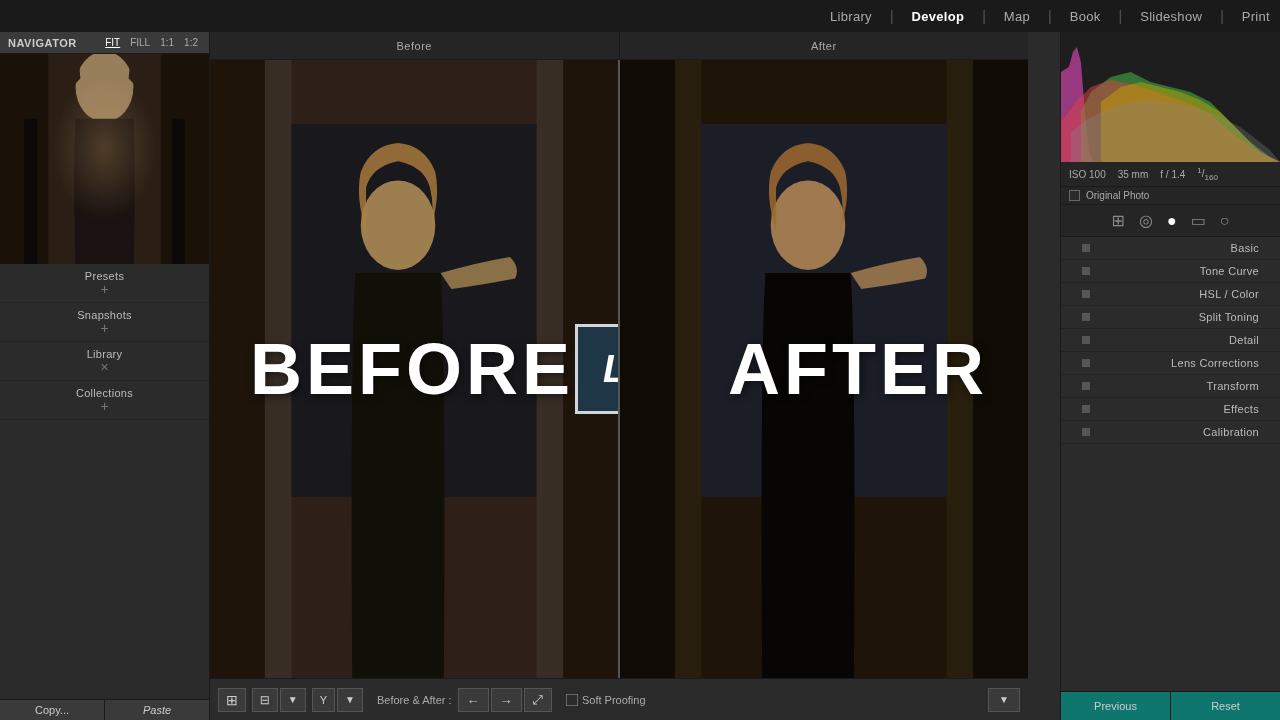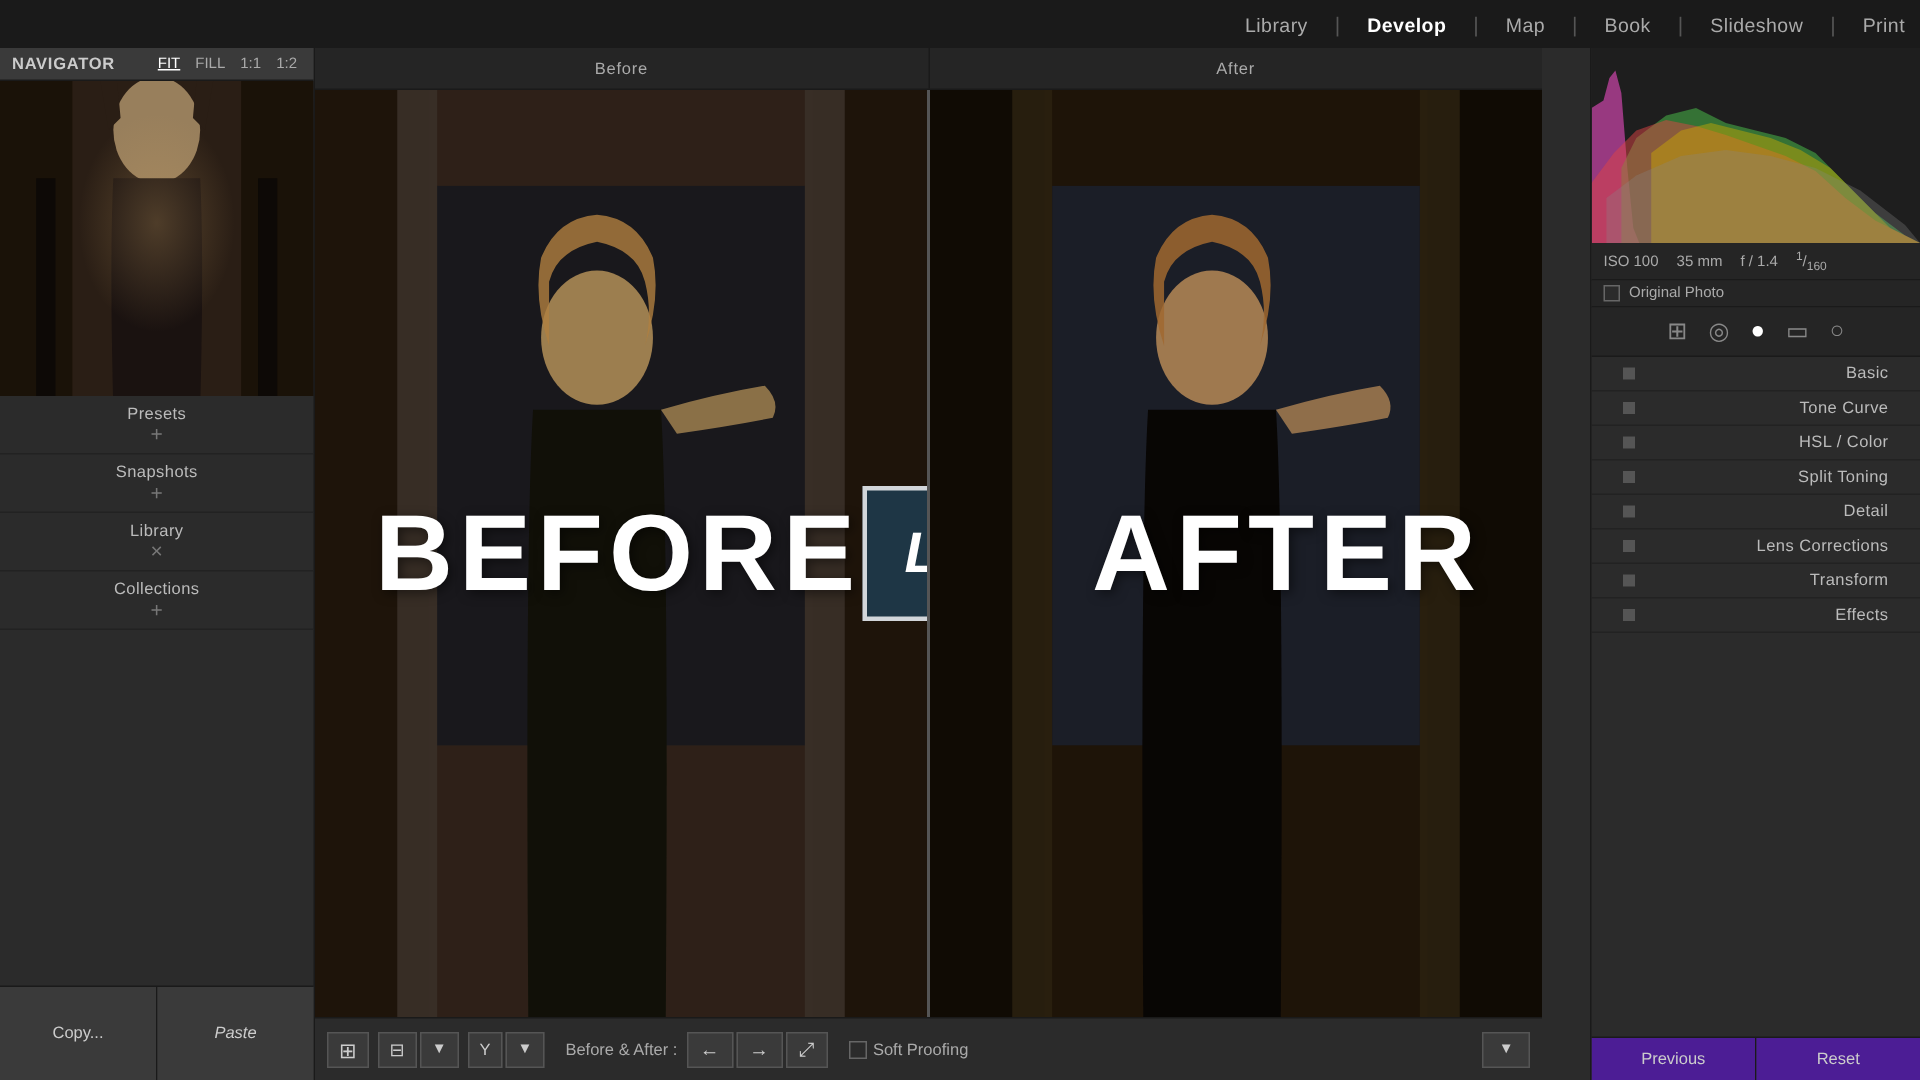--- a/index.html
+++ b/index.html
@@ -428,38 +428,38 @@
 
     
     #bottom-right {
       margin-top: auto;
       display: flex;
       border-top: 1px solid #1a1a1a;
     }
     .br-btn {
       flex: 1;
       padding: 8px 4px;
-      background: #4c1d95;
+      background: #0f766e;
       color: #ccc;
       font-size: 11px;
       text-align: center;
       cursor: pointer;
       border: none;
       border-right: 1px solid #1a1a1a;
     }
     .br-btn:last-child { border-right: none; }
 
     
     #bottom-left {
       border-top: 1px solid #1a1a1a;
       display: flex;
     }
     .bl-btn {
       flex: 1;
-      padding: 25px 4px;
+      padding: 4px 4px;
       background: #3a3a3a;
       color: #ccc;
       font-size: 11px;
       text-align: center;
       cursor: pointer;
       border: none;
       border-right: 1px solid #1a1a1a;
     }
     .bl-btn:last-child { border-right: none; font-style: italic; }
 
@@ -720,20 +720,24 @@
       <span class="rp-label">Lens Corrections</span>
     </div>
     <div class="right-panel-section">
       <div class="rp-toggle"></div>
       <span class="rp-label">Transform</span>
     </div>
     <div class="right-panel-section">
       <div class="rp-toggle"></div>
       <span class="rp-label">Effects</span>
     </div>
+    <div class="right-panel-section">
+      <div class="rp-toggle"></div>
+      <span class="rp-label">Calibration</span>
+    </div>
 
     <div style="flex:1;"></div>
 
     <div id="bottom-right">
       <button class="br-btn">Previous</button>
       <button class="br-btn">Reset</button>
     </div>
   </div>
 
 </div>

